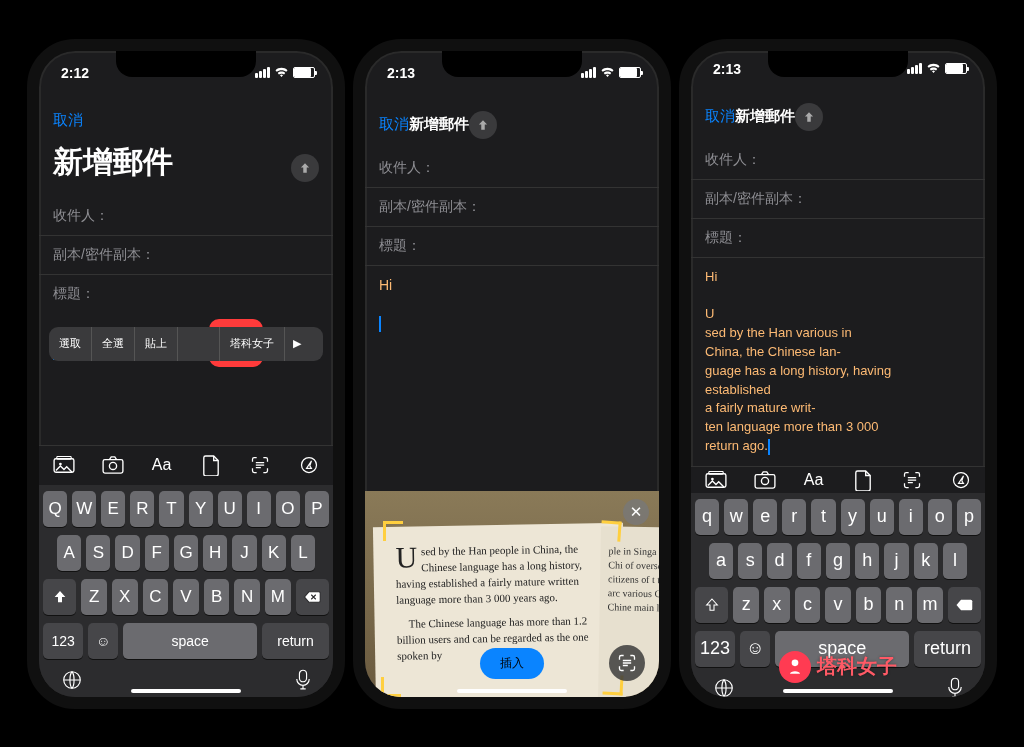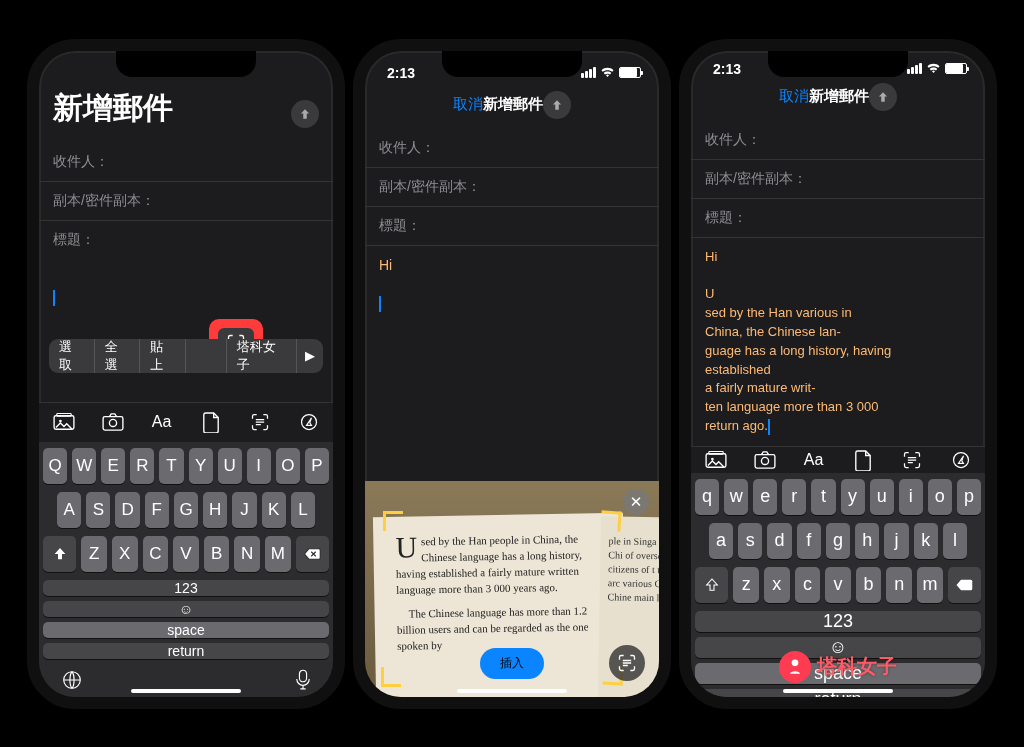--- a/index.html
+++ b/index.html
@@ -39,22 +39,23 @@
   .status-right { display:flex; gap:4px; align-items:center; }
   .bars { display:flex; gap:1px; align-items:flex-end; }
   .bars span { width:3px; background:#fff; border-radius:1px; }
   .bars span:nth-child(1){height:5px}.bars span:nth-child(2){height:7px}.bars span:nth-child(3){height:9px}.bars span:nth-child(4){height:11px}
   .wifi { width:15px; height:11px; }
   .battery { width:22px; height:11px; border:1px solid #fff; border-radius:2px; position:relative; }
   .battery::after { content:''; position:absolute; right:-3px; top:3px; width:2px; height:4px; background:#fff; border-radius:0 1px 1px 0; }
   .battery-fill { background:#fff; height:100%; width:85%; border-radius:1px; }
 
   .compose-header {
-    display:flex; align-items:center; justify-content:center;
+    display:flex; align-items:center; justify-content:flex-start;
     padding: 6px 14px 10px;
+    margin-top: 20px;
   }
   .cancel { color:#0a84ff; font-size:15px; }
   .htitle { color:#fff; font-size:15px; font-weight:600; }
   .send-btn {
     width:28px; height:28px; border-radius:50%; background:#3a3a3c;
     display:flex; align-items:center; justify-content:center;
   }
 
   .big-title { color:#fff; font-size:30px; font-weight:700; padding: 2px 14px 14px; }
 
@@ -66,23 +67,22 @@
     padding:10px 14px; color:#fdba74; font-size:14px; line-height:1.35;
     flex:1; position:relative;
   }
   .cursor { display:inline-block; width:2px; height:16px; background:#0a84ff; vertical-align:middle; }
 
   .content-col { display:flex; flex-direction:column; height:100%; }
 
   .edit-menu {
     position:absolute; left:10px; right:10px; top:276px;
     background:#3a3a3c; border-radius:9px; height:34px;
-    display:flex; align-items:center; color:#fff; font-size:13px;
+    display:flex; align-items:center; color:#fff; font-size:11px;
     z-index:30;
-    margin-top:12px;
   }
   .edit-menu .mi { padding:0 10px; border-right:1px solid #555; height:100%; display:flex; align-items:center; }
   .edit-menu .mi:last-child{border-right:none; padding:0 8px;}
   .hl-red {
     position:absolute; width:54px; height:48px; background:#ff3b3b; border-radius:10px;
     border:4px solid #ff3b3b; z-index:29;
     left:170px; top:268px;
     display:flex; align-items:center; justify-content:center;
   }
   .hl-red-inner{ background:#3a3a3c; width:36px;height:30px;border-radius:6px;display:flex;align-items:center;justify-content:center;}
@@ -97,21 +97,21 @@
     background:#2c2c2e; padding:6px 4px 4px; 
   }
   .krow { display:flex; gap:5px; justify-content:center; margin-bottom:8px; }
   .key {
     background:#6b6b6f; color:#fff; border-radius:5px; height:36px;
     flex:1; display:flex; align-items:center; justify-content:center;
     font-size:17px; box-shadow:0 1px 0 #111;
   }
   .kdark{ background:#464649; }
   .krow2 { padding:0 14px; }
-  .bottom-row { display:flex; gap:5px; margin-bottom:6px;flex-direction:column; }
+  .bottom-row { display:flex; gap:5px; margin-bottom:6px; }
   .bottom-row .key{ font-size:14px; }
   .spacek{ flex:4; }
   .kb-footer { display:flex; justify-content:space-between; padding:4px 18px 2px; color:#fff; }
   .lower .key{ text-transform:lowercase; font-size:18px; }
 
   .home-ind { position:absolute; bottom:4px; left:50%; transform:translateX(-50%); width:110px; height:4px; background:#fff; border-radius:3px; z-index:60; }
 
   .camera-area {
     flex:1; position:relative; background:#6a5a3f;
     background: linear-gradient(#8a7a58,#6a5a3f);
@@ -156,20 +156,37 @@
     width:32px;height:32px;border-radius:50%;background:#ff3b52;display:flex;align-items:center;justify-content:center;color:#fff;font-size:10px;
   }
   svg{display:block}
 </style>
 </head>
 <body>
 
 <div class="phone">
   <div class="notch"></div>
   <div class="content-col">
+    <div class="status-bar">
+      <span>2:12</span>
+      <div class="status-right">
+        <div class="bars">
+            <span></span>
+            <span></span>
+            <span></span>
+            <span></span>
+          </div>
+        <svg class="wifi" viewBox="0 0 20 14">
+            <path fill="#fff" d="M10 13l2-2.5c-1.2-1-2.8-1-4 0L10 13zm-5-5.5l1.6 2C8 8.2 12 8.2 13.4 9.5l1.6-2C12.5 5.2 7.5 5.2 5 7.5zM2 4l1.6 2C6.8 3.2 13.2 3.2 16.4 6L18 4C13.5-0.3 6.5-0.3 2 4z"></path>
+          </svg>
+        <div class="battery">
+            <div class="battery-fill"></div>
+          </div>
+      </div>
+    </div>
 
     <div class="compose-header">
       <span class="cancel">取消</span>
       <span></span>
       <span></span>
     </div>
     <div style="display:flex;align-items:center;justify-content:space-between;padding-right:14px;">
       <div class="big-title">新增郵件</div>
       <div class="send-btn">
         <svg width="14" height="14" viewBox="0 0 24 24">

